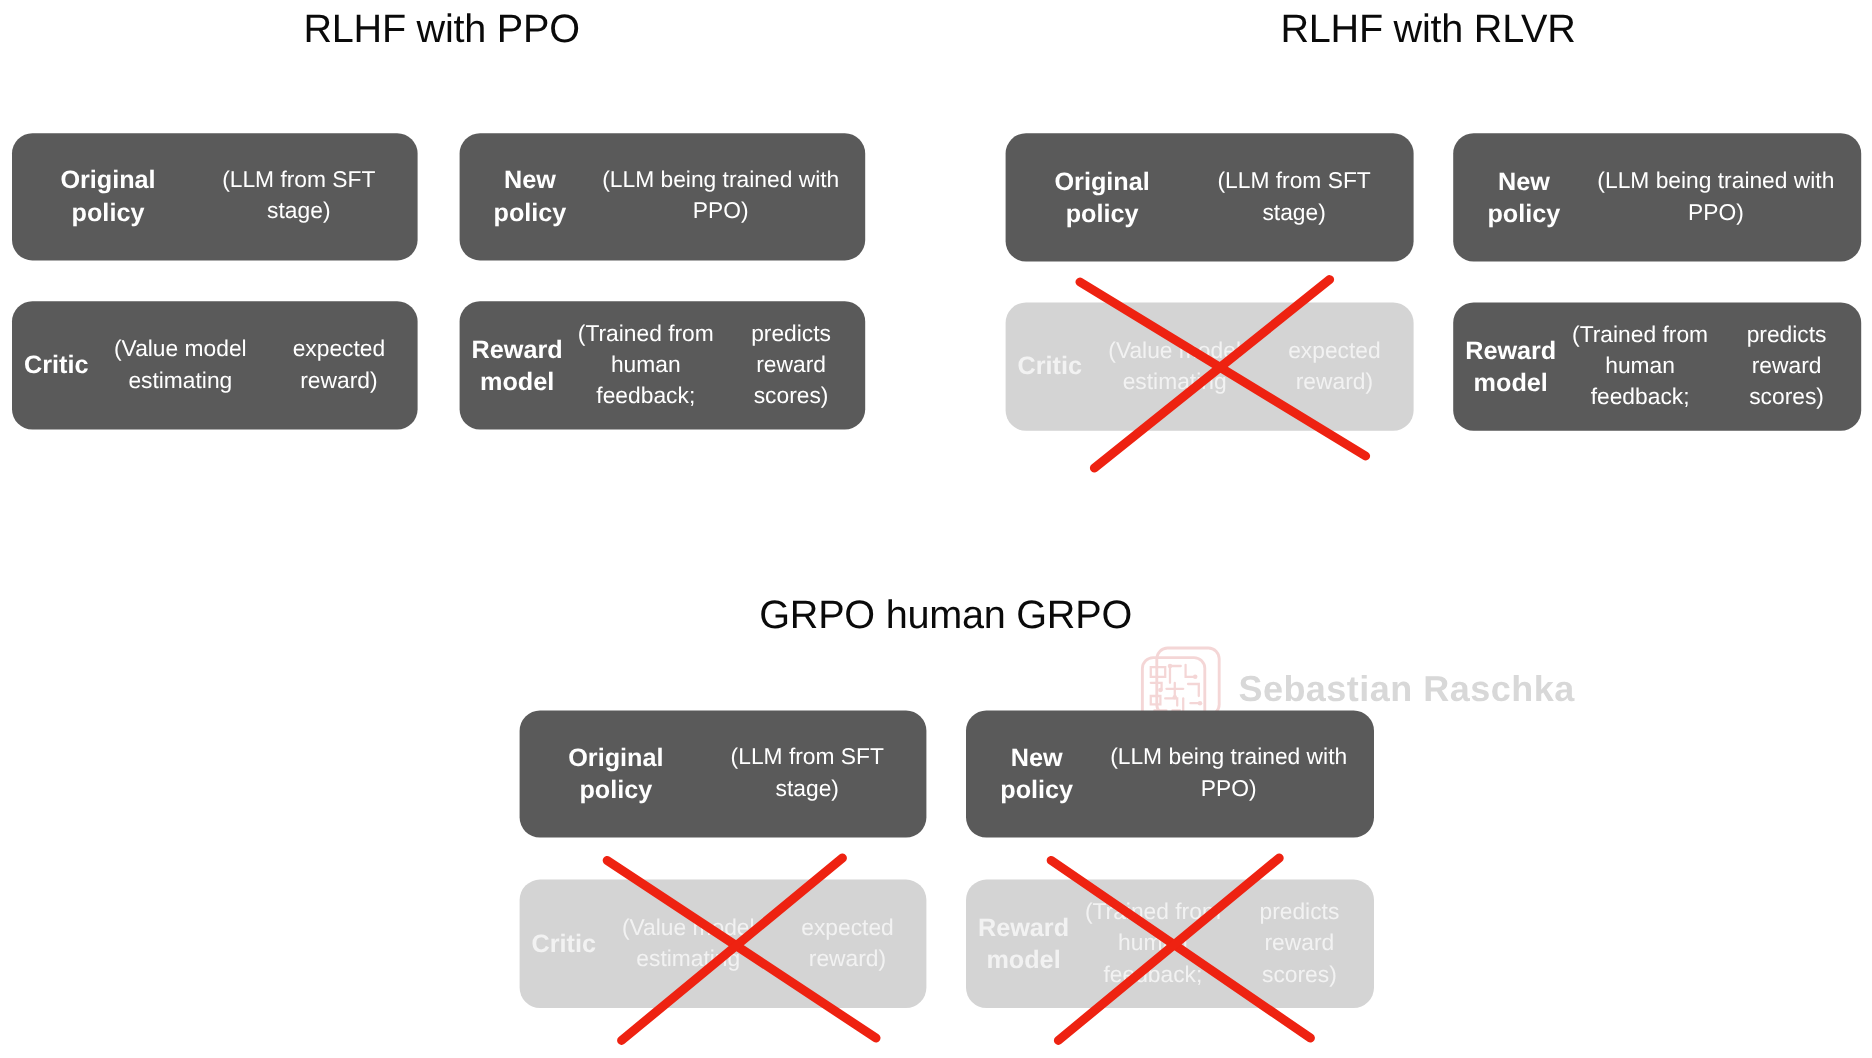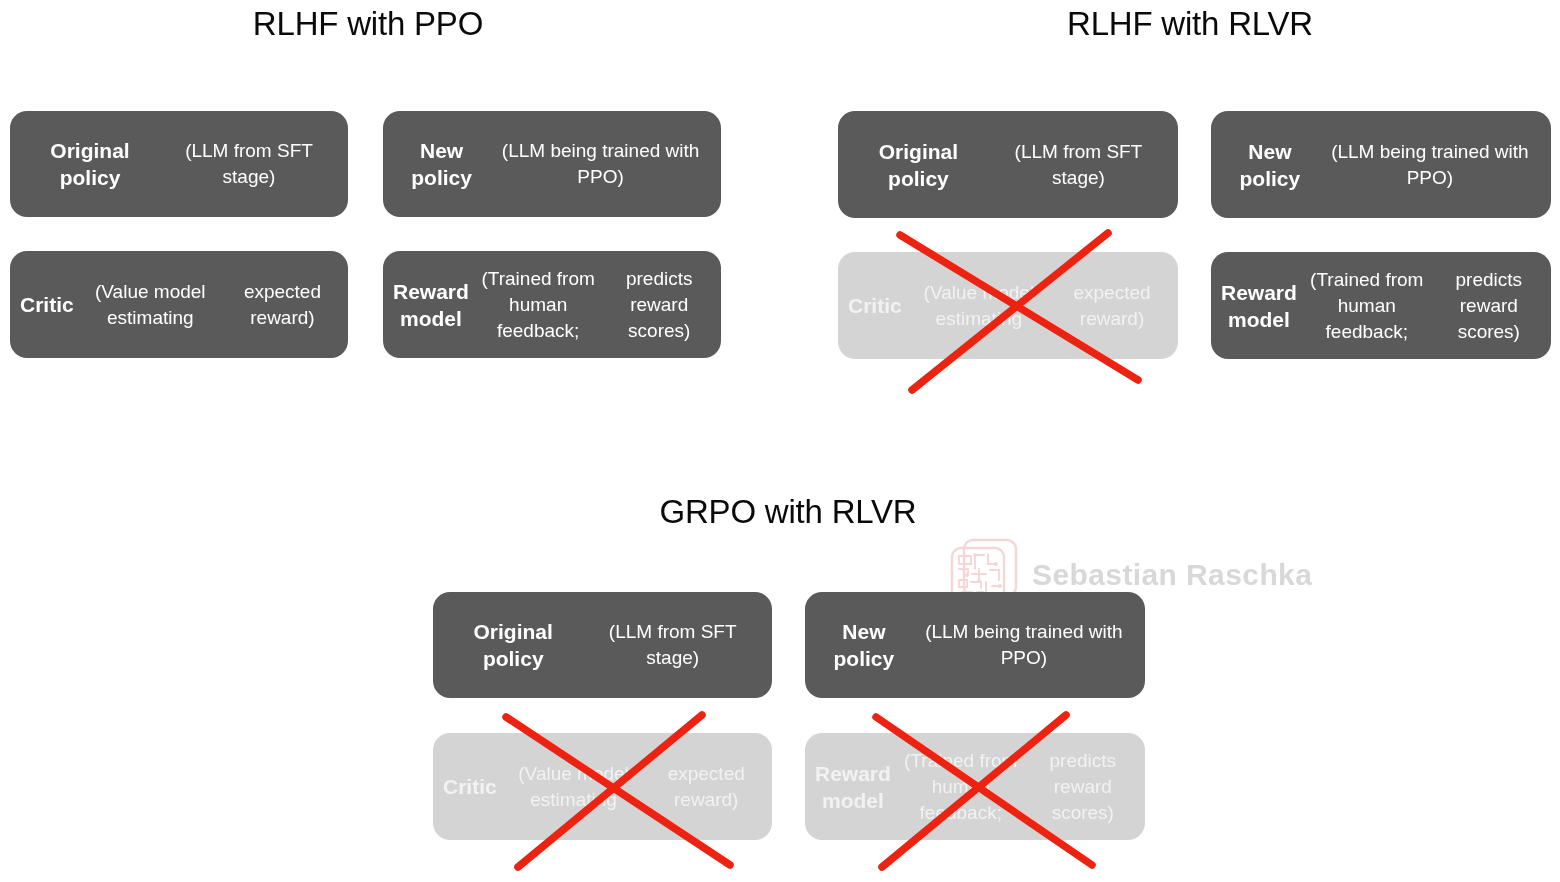--- a/index.html
+++ b/index.html
@@ -154,21 +154,21 @@
     <line x1="20" y1="15" x2="258" y2="160"></line>
     <line x1="228" y1="13" x2="32" y2="170"></line>
   </svg>
 
   <div class="box active" style="left:1211px; top:252px; width:340px; height:107px;">
     <div class="box-title">Reward model</div>
     <div class="box-sub">(Trained from human feedback;</div>
     <div class="box-sub">predicts reward scores)</div>
   </div>
 
-  <div class="panel-title" id="title-rlvr"><span class="strong">GRPO</span><span> with RLVR</span></div>
+  <div class="panel-title" id="title-rlvr"><span class="strong">GRPO</span><span> human GRPO</span></div>
 
   <div class="watermark" style="left:948px; top:536px;">
     <svg class="wm-logo" viewBox="0 0 72 78">
       <g fill="none" stroke="#e8a6a6" stroke-width="2.4">
         <rect x="16" y="4" width="52" height="56" rx="9"></rect>
         <rect x="4" y="12" width="52" height="56" rx="9"></rect>
       </g>
       <g stroke="#e8a6a6" stroke-width="1.9" fill="none" stroke-linecap="round">
         <path d="M11 20 h12 v8 h-12 z"></path>
         <path d="M27 19 v14"></path>

